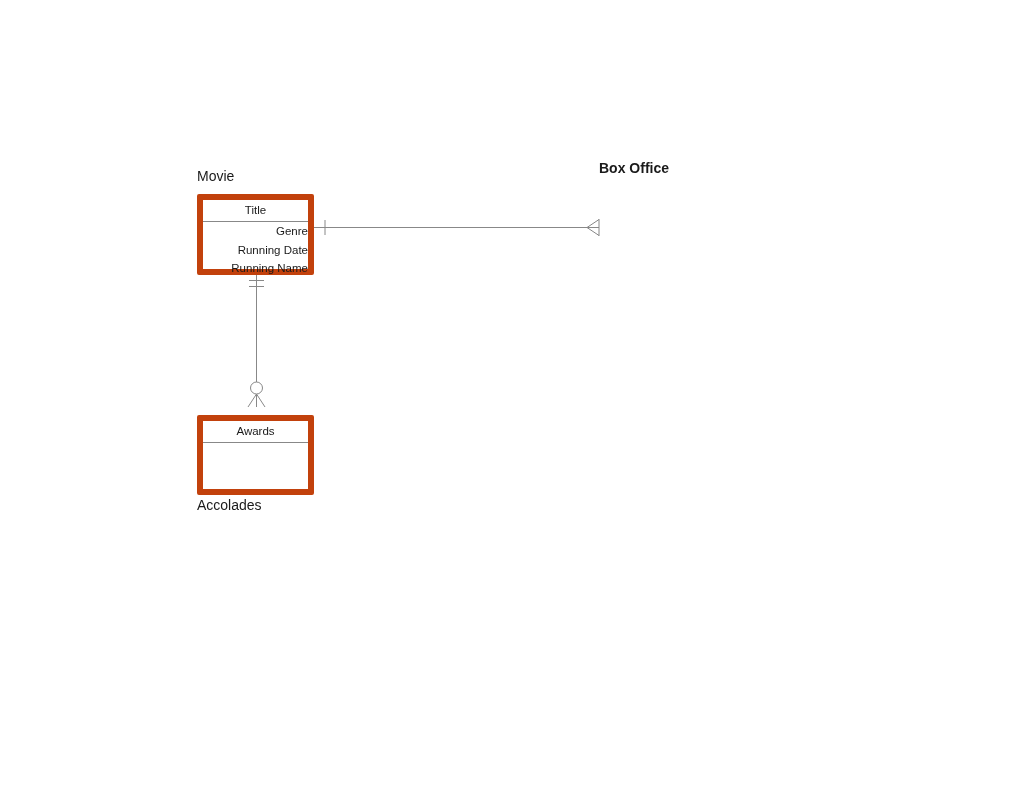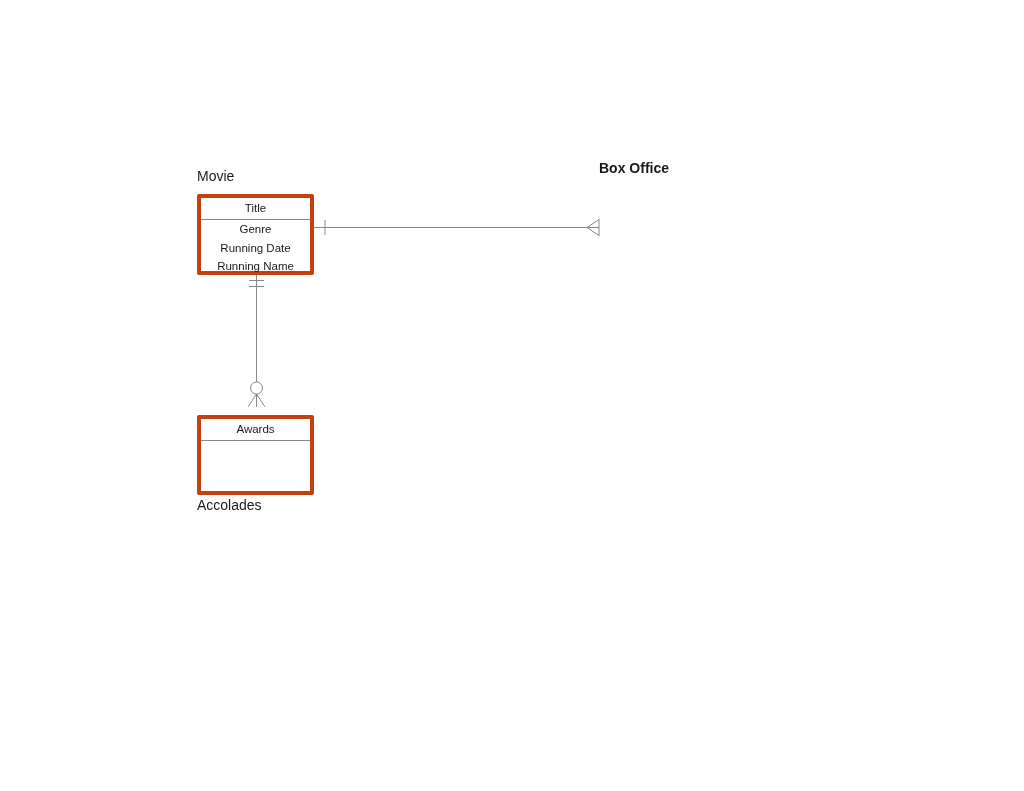--- a/index.html
+++ b/index.html
@@ -22,21 +22,21 @@
     top: 0;
     width: 1024px;
     height: 791px;
   }
 
   
   .entity {
     position: absolute;
     box-sizing: border-box;
     background: #ffffff;
-    border: 4px solid #c2410c;
+    border: 6px solid #c2410c;
     border-radius: 2px;
     z-index: 5;
   }
   .entity-header {
     box-sizing: border-box;
     height: 22px;
     line-height: 21px;
     text-align: center;
     font-size: 11.5px;
     color: #1a1a1a;
@@ -44,21 +44,21 @@
     background: #ffffff;
     white-space: nowrap;
   }
   .entity-attrs {
     padding: 0;
     margin: 0;
   }
   .attr-row {
     height: 18.7px;
     line-height: 18.7px;
-    text-align: center;
+    text-align: right;
     font-size: 11.5px;
     color: #1a1a1a;
     white-space: nowrap;
   }
 
   
   .caption {
     position: absolute;
     font-size: 14px;
     color: #1a1a1a;

